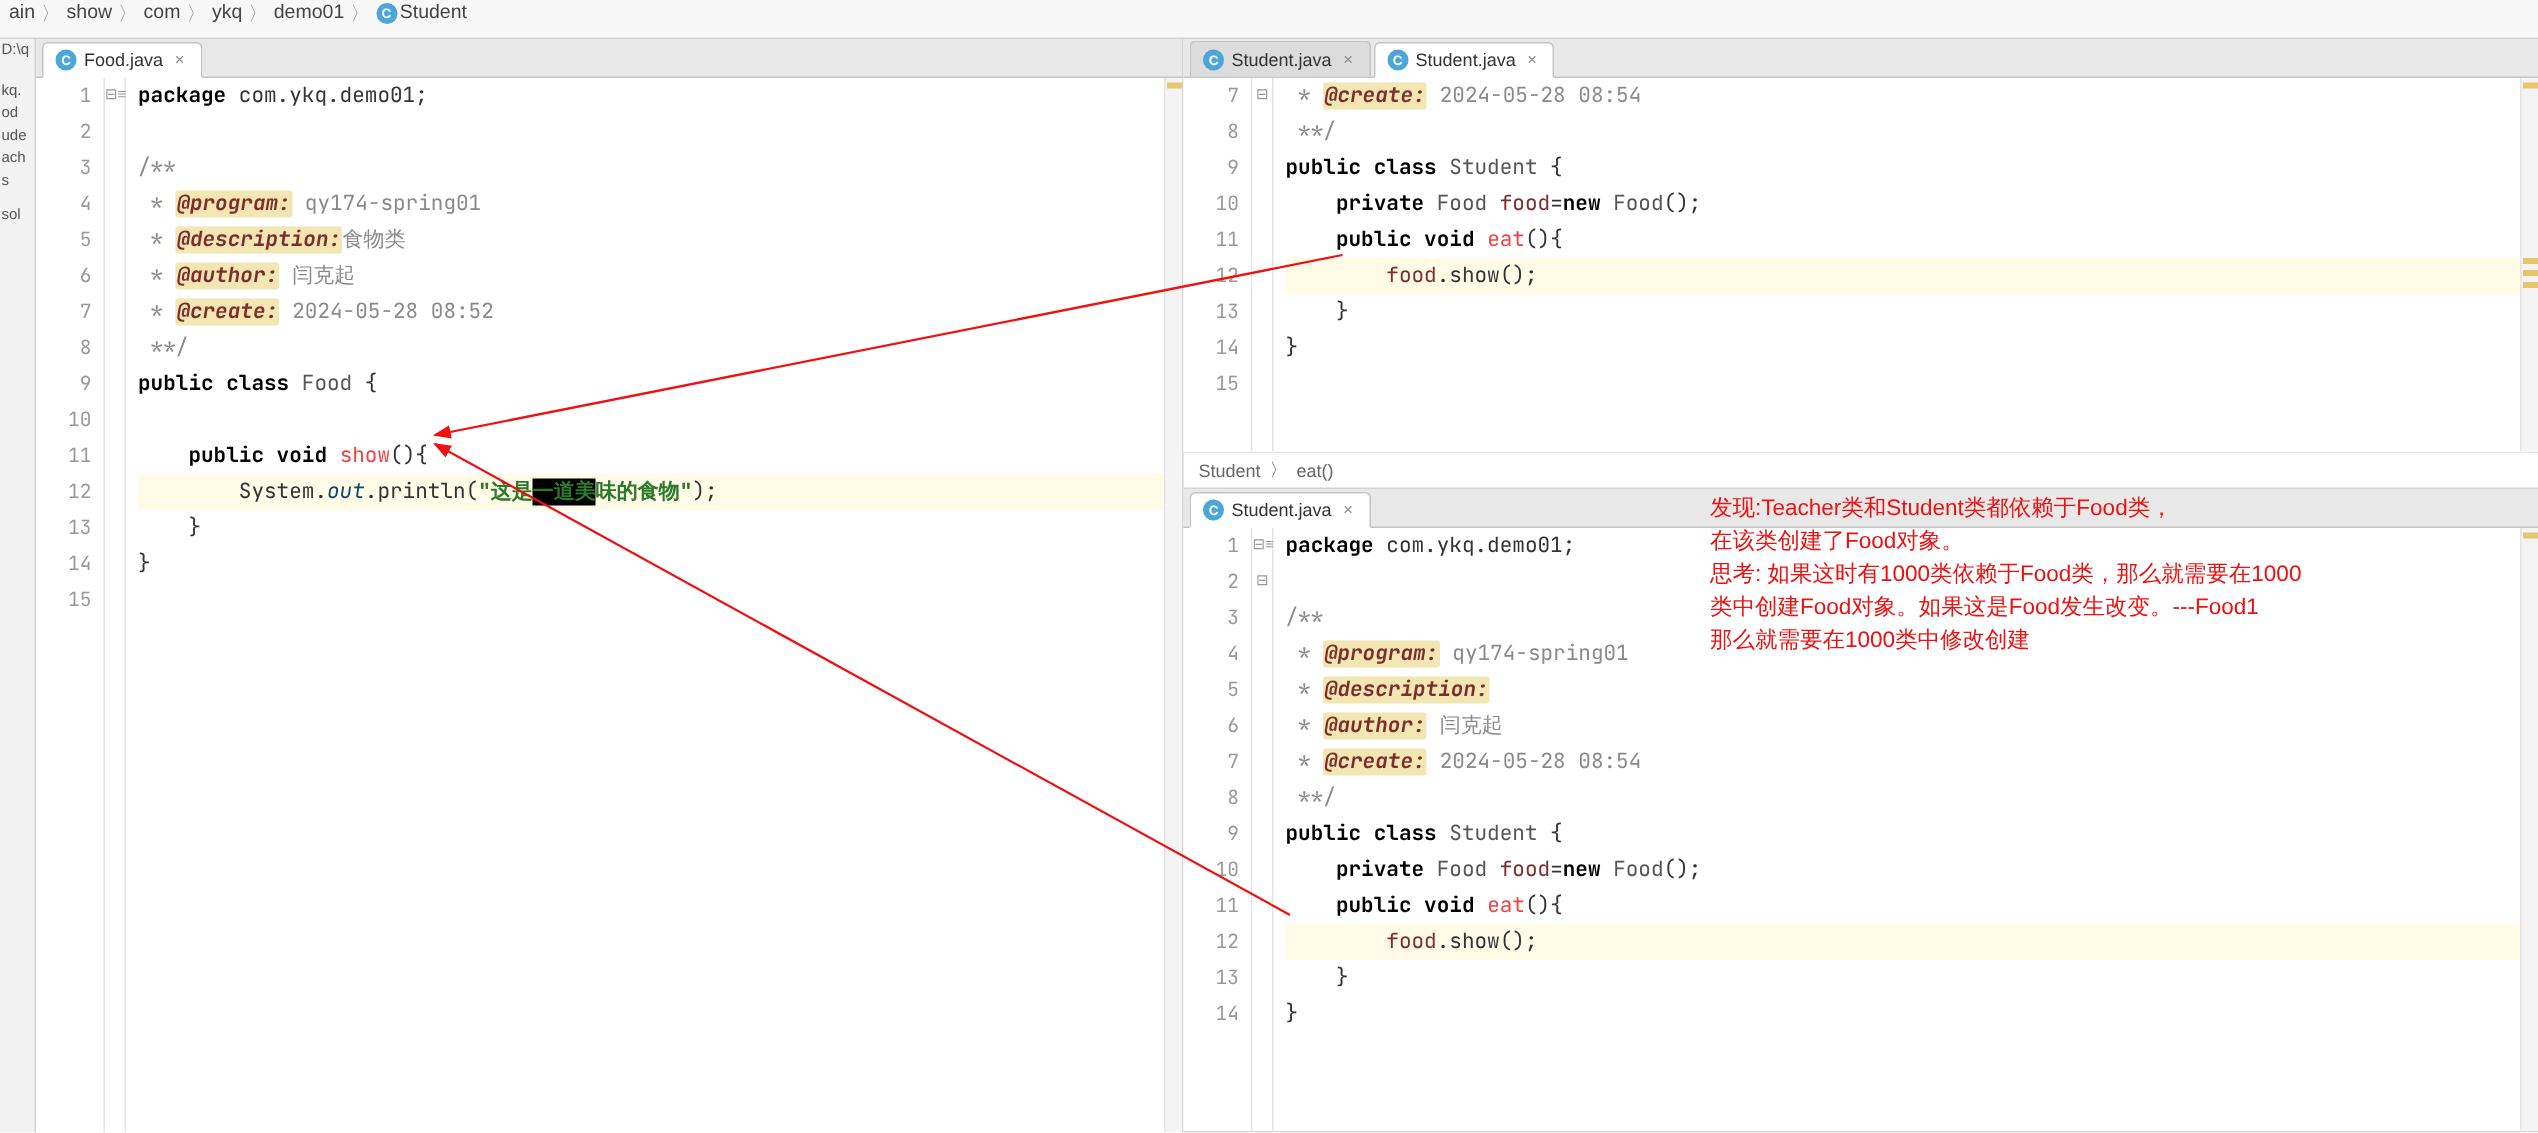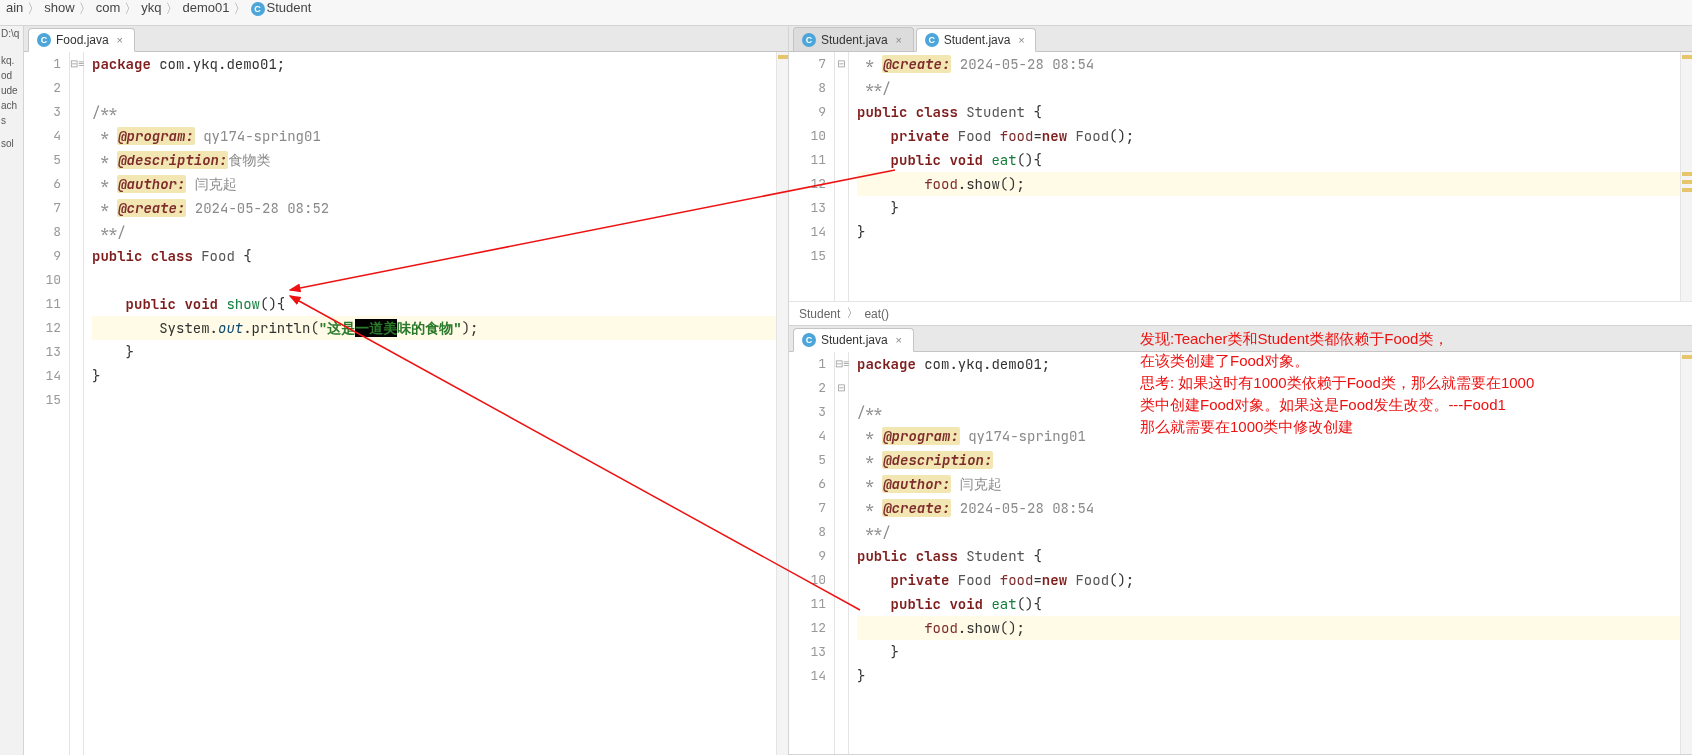--- a/index.html
+++ b/index.html
@@ -153,23 +153,23 @@
     font-size: 14px;
     line-height: 24px;
     white-space: pre;
     padding-left: 8px;
     position: relative;
   }
   .code-line { height: 24px; }
   .code-line.hl { background: #fffbe6; }
 
   
-  .kw { color:#7f1d1d; font-weight:bold; }
+  .kw { color:#000000; font-weight:bold; }
   .cls { color:#555; }
-  .fn { color:#15803d; }
+  .fn { color:#ef4444; }
   .it { color:#0c4a6e; font-style:italic; }
   .doc { color:#8a8a8a; }
   .tag { color:#7e2c2c; font-weight:bold;font-style:italic; }
   .tag-hl { background:#f2e6b3; border-radius:2px; padding:0 1px;}
   .str { color:#2a7a2a; font-weight: bold; }
   .field { color:#7e2c2c; }
   .sel { background:#000000; }
 
   
   .marker-strip {

